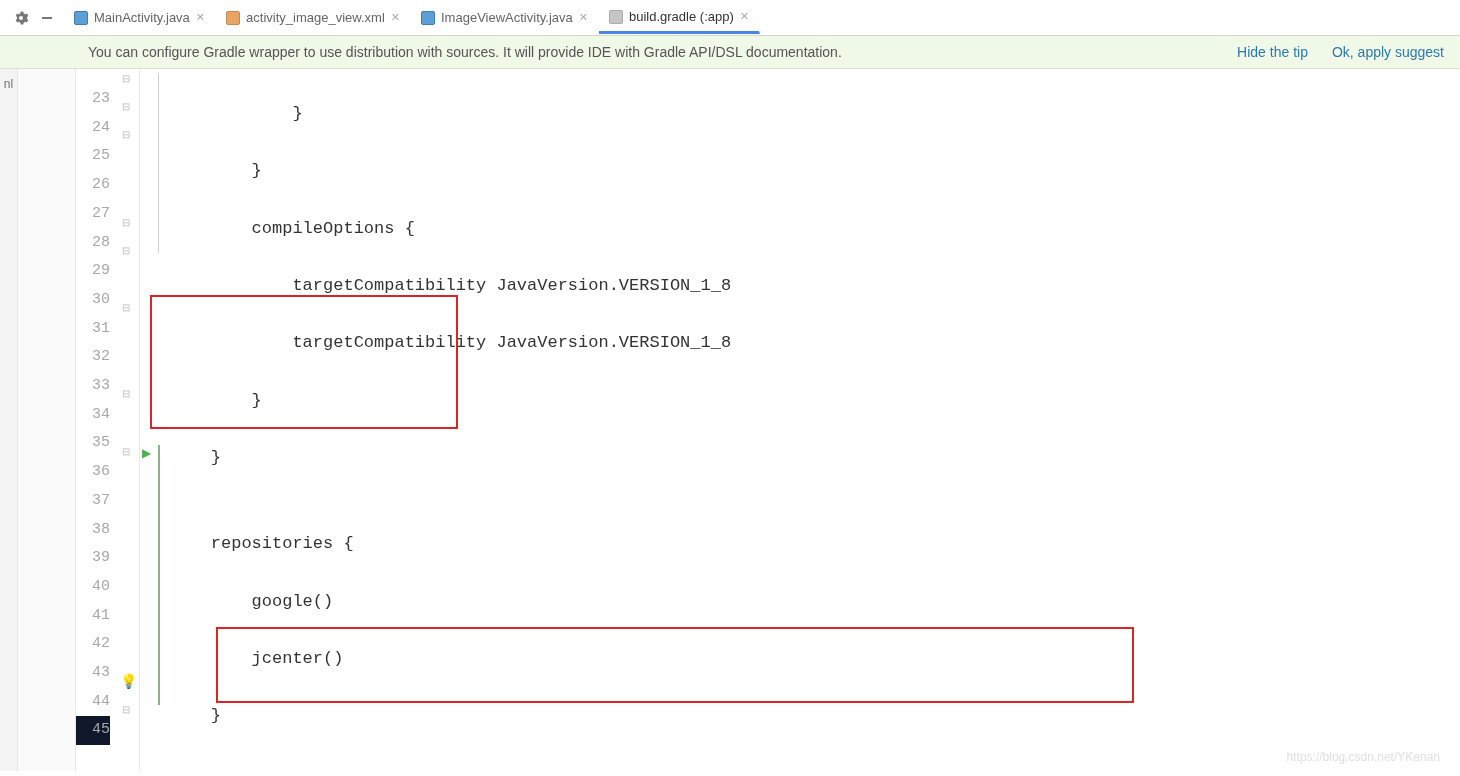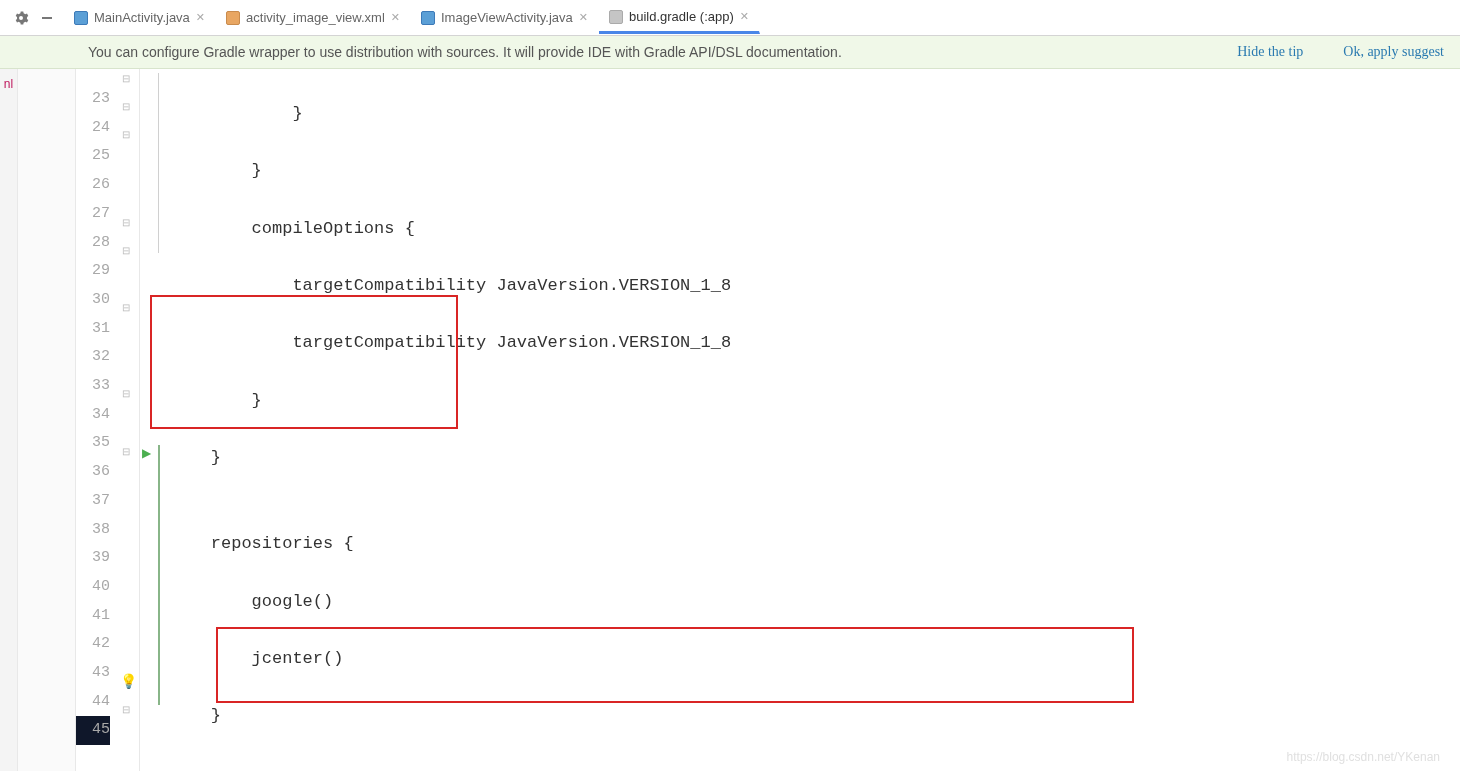--- a/index.html
+++ b/index.html
@@ -11,25 +11,25 @@
 .tabs { display: flex; align-items: center; }
 .tab { display: flex; align-items: center; padding: 0 10px; height: 32px; border-right: 1px solid transparent; color: #666; cursor: pointer; font-size: 13px; }
 .tab.active { border-bottom: 3px solid #4a86e8; color: #333; margin-bottom: -1px; }
 .tab-icon { width: 14px; height: 14px; margin-right: 6px; border-radius: 2px; }
 .tab-icon.java { background: #5b9fd6; border: 1px solid #3d7ab8; }
 .tab-icon.xml { background: #e8a662; border: 1px solid #c98b4d; }
 .tab-icon.gradle { background: #c5c5c5; border: 1px solid #aaa; }
 .tab-close { margin-left: 6px; color: #aaa; font-size: 11px; }
 
 .tip-bar { display: flex; align-items: flex-start; justify-content: space-between; background: #f0f8e8; border-bottom: 1px solid #d8e4cc; padding: 8px 16px 8px 88px; color: #555; font-size: 14px; }
-.tip-actions { display: flex; gap: 40px; font-family: Liberation Serif, serif; }
+.tip-actions { display: flex; gap: 24px; }
 .tip-actions span { color: #2a7ab0; cursor: pointer; }
 
 .editor-area { display: flex; height: calc(776px - 36px - 38px); }
-.left-pad { width: 18px; background: #f4f4f4; border-right: 1px solid #e8e8e8; color: #be185d; font-size: 12px; padding-top: 8px; text-align: center; }
+.left-pad { width: 18px; background: #f4f4f4; border-right: 1px solid #e8e8e8; color: #737373; font-size: 12px; padding-top: 8px; text-align: center; }
 .vert-strip { width: 58px; background: #fafafa; border-right: 1px solid #e8e8e8; }
 
 .gutter { display: flex; }
 .line-numbers { width: 42px; background: #fff; text-align: right; padding-right: 8px; color: #a8a8a8; font-family: "Consolas", "Courier New", monospace; font-size: 15px; line-height: 28.7px; padding-top: 16px; }
 .gutter-icons { width: 22px; background: #fff; position: relative; border-right: 1px solid #e8e8e8; }
 .gutter-run { position: absolute; left: 2px; color: #4caf50; font-size: 12px; }
 .gutter-fold { position: absolute; left: 4px; color: #bbb; font-size: 10px; }
 .gutter-bulb { position: absolute; left: 2px; color: #f8b600; font-size: 14px; }
 .struct-bar { width: 10px; background: #fff; position: relative; }
 .struct-line { position: absolute; left: 2px; width: 1px; background: #d0d0d0; }

